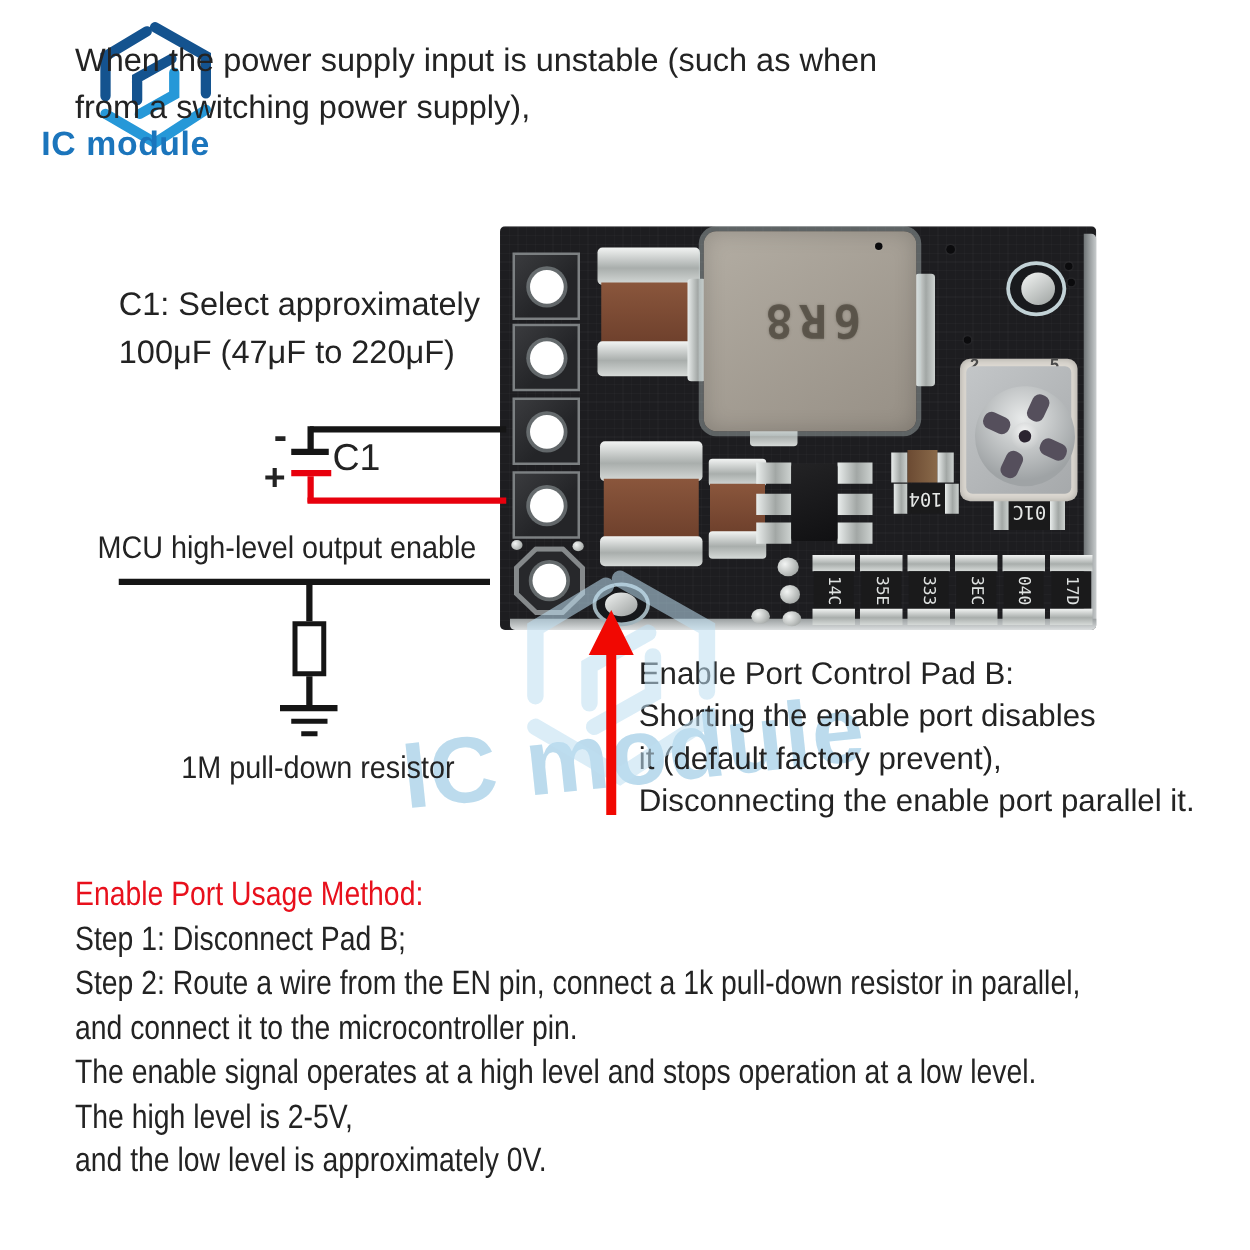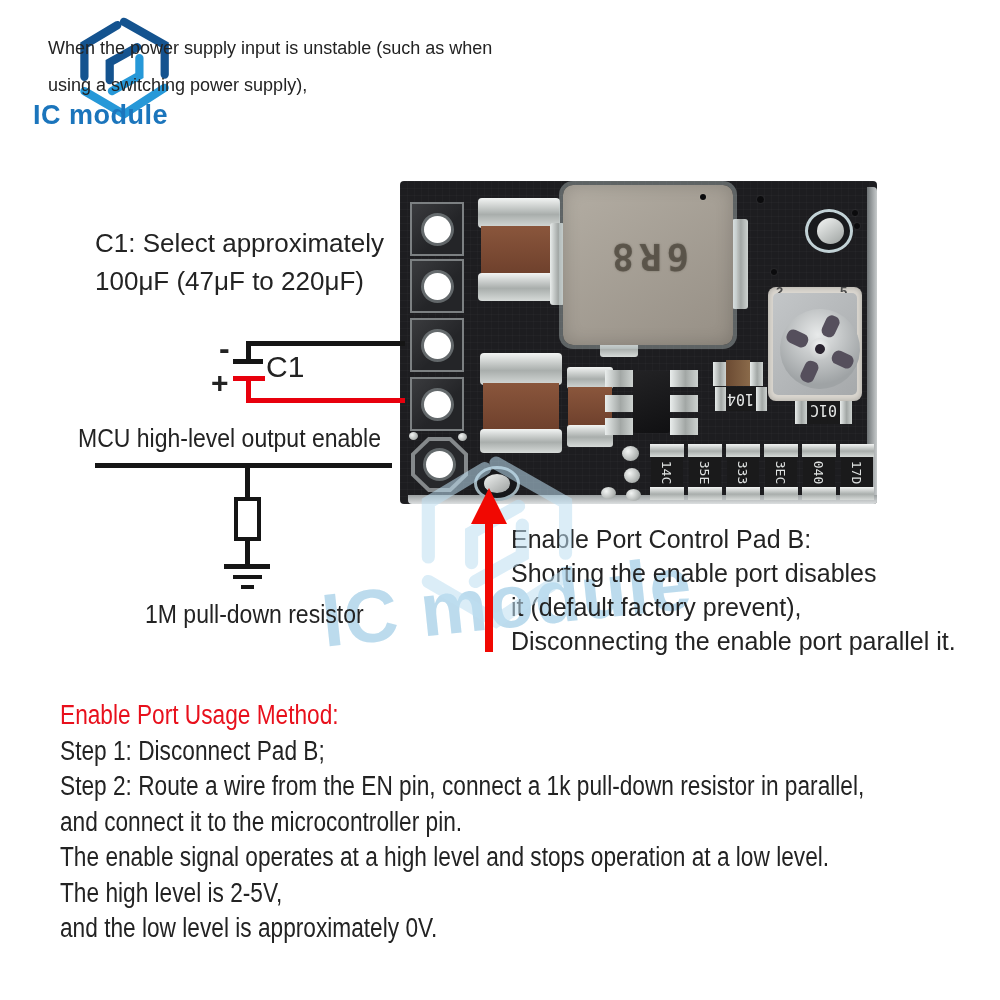--- a/index.html
+++ b/index.html
@@ -11,21 +11,21 @@
   
   .logohex{position:absolute;left:66px;top:13px;width:116px;height:110px;z-index:1;}
   .logotext{position:absolute;left:33px;top:100px;font-size:27px;font-weight:bold;
             color:#1b75bc;letter-spacing:.5px;z-index:4;}
   .hexwm{position:absolute;left:402px;top:438px;width:188px;height:208px;color:#bedff2;
          opacity:.55;z-index:5;pointer-events:none;}
   .bigwm{position:absolute;left:322px;top:578px;font-size:75px;font-weight:bold;color:#b7d9ec;
          letter-spacing:1px;transform:rotate(-6deg);transform-origin:0 50%;opacity:.92;z-index:3;}
 
   
-  .intro{left:48px;top:30px;font-size:18px;line-height:37px;z-index:2;}
+  .intro{left:60px;top:30px;font-size:26px;line-height:37px;z-index:2;}
   .c1note{left:95px;top:224px;font-size:26px;line-height:38px;z-index:2;}
   .ennote{left:511px;top:522px;font-size:25px;line-height:34px;z-index:4;}
   .usage{left:60px;top:698px;font-size:27px;line-height:35.5px;transform:scaleX(.84);
          transform-origin:0 0;z-index:2;}
   .usage .hd{color:#e8101c;}
   .mcu{left:78px;top:424px;font-size:25px;transform:scaleX(.92);transform-origin:0 0;z-index:4;}
   .rlabel{left:145px;top:600px;font-size:25px;transform:scaleX(.92);transform-origin:0 0;z-index:4;}
   .minus{left:219px;top:330px;font-size:32px;font-weight:bold;z-index:4;}
   .plus{left:211px;top:366px;font-size:30px;font-weight:bold;z-index:4;}
   .c1lab{left:266px;top:350px;font-size:30px;z-index:4;}
@@ -124,21 +124,21 @@
       <path d="M14 58 L14 29 L44 11"></path>
       <path d="M62 31 L37 45 L37 61"></path>
       <path d="M39 71 L64 57 L64 41"></path>
     </g>
   </svg>
 
   <div class="bigwm">IC module</div>
 
   <div class="txt intro">
     <div>When the power supply input is unstable (such as when</div>
-    <div>using a switching power supply),</div>
+    <div>from a switching power supply),</div>
   </div>
 
   <div class="txt c1note">
     <div>C1: Select approximately</div>
     <div>100μF (47μF to 220μF)</div>
   </div>
 
   <div class="txt minus">-</div>
   <div class="txt plus">+</div>
   <div class="txt c1lab">C1</div>

